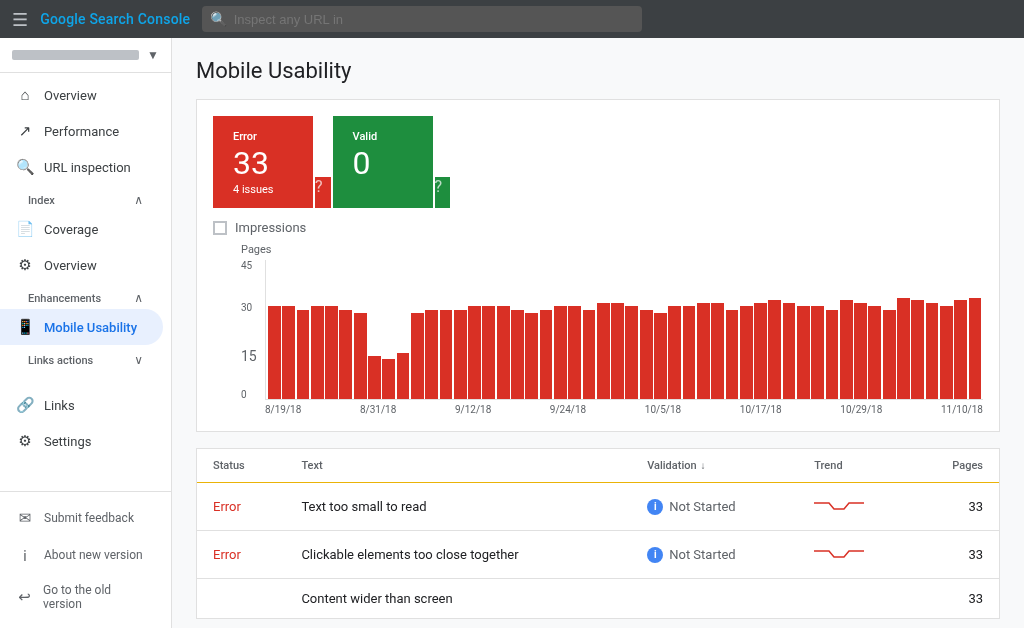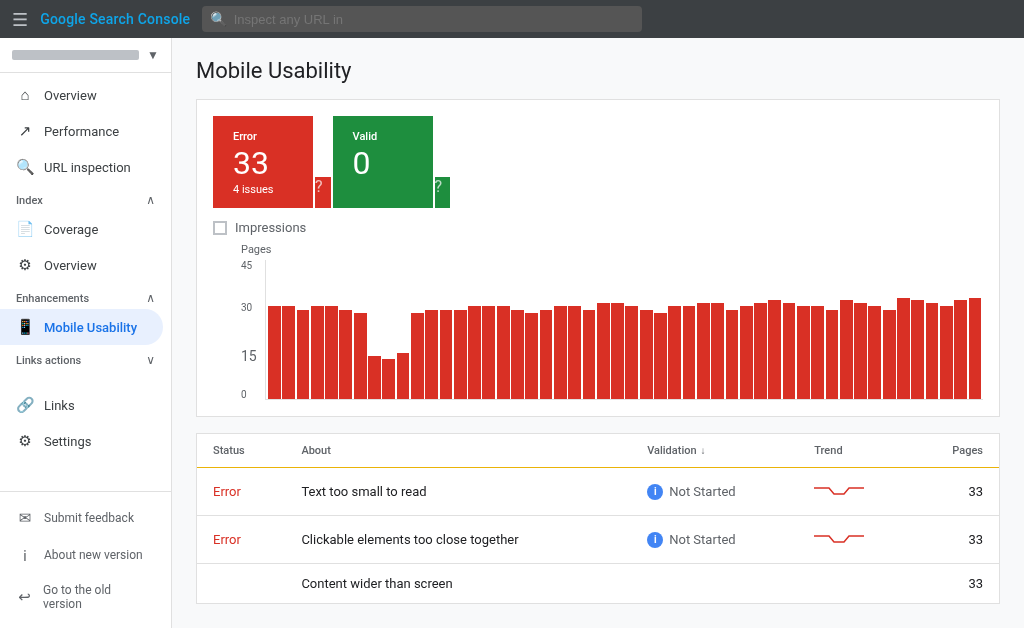--- a/index.html
+++ b/index.html
@@ -20,21 +20,21 @@
     .sidebar { width: 172px; background: white; border-right: 1px solid #e0e0e0; display: flex; flex-direction: column; overflow-y: auto; flex-shrink: 0; }
     .sidebar-property { display: flex; align-items: center; padding: 10px 12px; border-bottom: 1px solid #e0e0e0; gap: 8px; }
     .sidebar-property-bar { background: #bdc1c6; height: 10px; flex: 1; border-radius: 2px; }
     .sidebar-chevron { color: #5f6368; font-size: 12px; cursor: pointer; }
 
     .sidebar-nav { flex: 1; padding-top: 4px; }
     .sidebar-item { display: flex; align-items: center; padding: 9px 16px; cursor: pointer; gap: 10px; color: #3c4043; font-size: 13px; border-radius: 0 20px 20px 0; margin-right: 8px; }
     .sidebar-item.active { background: #e8f0fe; color: #1a73e8; font-weight: 500; }
     .sidebar-item .icon { width: 18px; font-size: 15px; text-align: center; }
 
-    .sidebar-section-header { display: flex; align-items: center; justify-content: space-between; padding: 8px 16px 4px; color: #5f6368; font-size: 11px; font-weight: 500; gap: 13px; }
+    .sidebar-section-header { display: flex; align-items: center; justify-content: space-between; padding: 8px 28px 4px; color: #5f6368; font-size: 11px; font-weight: 500; gap: 13px; }
     .sidebar-section-header .chevron { font-size: 12px; cursor: pointer; }
 
     .sidebar-bottom { border-top: 1px solid #e0e0e0; padding: 8px 0; }
     .sidebar-bottom .sidebar-item { font-size: 12px; color: #5f6368; }
 
     
     .main { flex: 1; overflow-y: auto; padding: 20px 24px; background: #f8f9fa; }
 
     .page-title { font-size: 22px; font-weight: 400; color: #202124; margin-bottom: 16px; }
     .card-error { background: #d93025; color: white; padding: 14px 20px 12px; min-width: 100px; }
@@ -242,31 +242,41 @@
                 <div style="flex: 1 1 0%; background: rgb(217, 48, 37); height: 67%; min-width: 2px;"></div>
                 <div style="flex: 1 1 0%; background: rgb(217, 48, 37); height: 64%; min-width: 2px;"></div>
                 <div style="flex: 1 1 0%; background: rgb(217, 48, 37); height: 73%; min-width: 2px;"></div>
                 <div style="flex: 1 1 0%; background: rgb(217, 48, 37); height: 71%; min-width: 2px;"></div>
                 <div style="flex: 1 1 0%; background: rgb(217, 48, 37); height: 69%; min-width: 2px;"></div>
                 <div style="flex: 1 1 0%; background: rgb(217, 48, 37); height: 67%; min-width: 2px;"></div>
                 <div style="flex: 1 1 0%; background: rgb(217, 48, 37); height: 71%; min-width: 2px;"></div>
                 <div style="flex: 1 1 0%; background: rgb(217, 48, 37); height: 73%; min-width: 2px;"></div>
               </div>
           </div>
+          <div id="chart-x-labels" style="display:flex; justify-content:space-between; margin-top:4px; padding-left:24px;">
+          <span style="font-size: 10px; color: rgb(95, 99, 104);">8/19/18</span>
+              <span style="font-size: 10px; color: rgb(95, 99, 104);">8/31/18</span>
+              <span style="font-size: 10px; color: rgb(95, 99, 104);">9/12/18</span>
+              <span style="font-size: 10px; color: rgb(95, 99, 104);">9/24/18</span>
+              <span style="font-size: 10px; color: rgb(95, 99, 104);">10/5/18</span>
+              <span style="font-size: 10px; color: rgb(95, 99, 104);">10/17/18</span>
+              <span style="font-size: 10px; color: rgb(95, 99, 104);">10/29/18</span>
+              <span style="font-size: 10px; color: rgb(95, 99, 104);">11/10/18</span>
+            </div>
         </div>
       </div>
     </div>
 
     <div class="details-section">
 
       <table class="table">
         <thead>
           <tr>
             <th><span>Status</span></th>
-            <th><span>About</span></th>
+            <th><span>Text</span></th>
             <th>
               <div class="th-validation">
                 <span>Validation</span>
                 <span class="sort-arrow">↓</span>
               </div>
             </th>
             <th><span>Trend</span></th>
             <th style="text-align:right;"><span>Pages</span></th>
           </tr>
         </thead>

